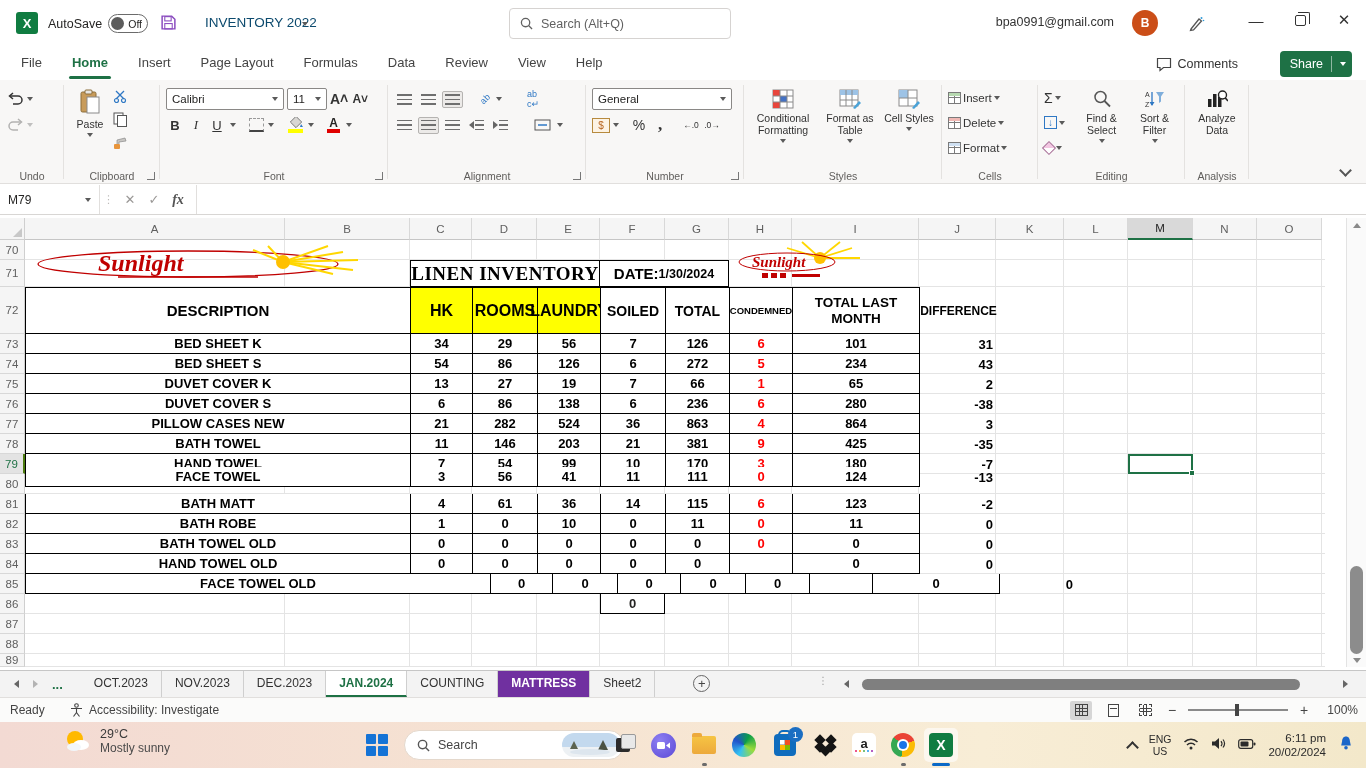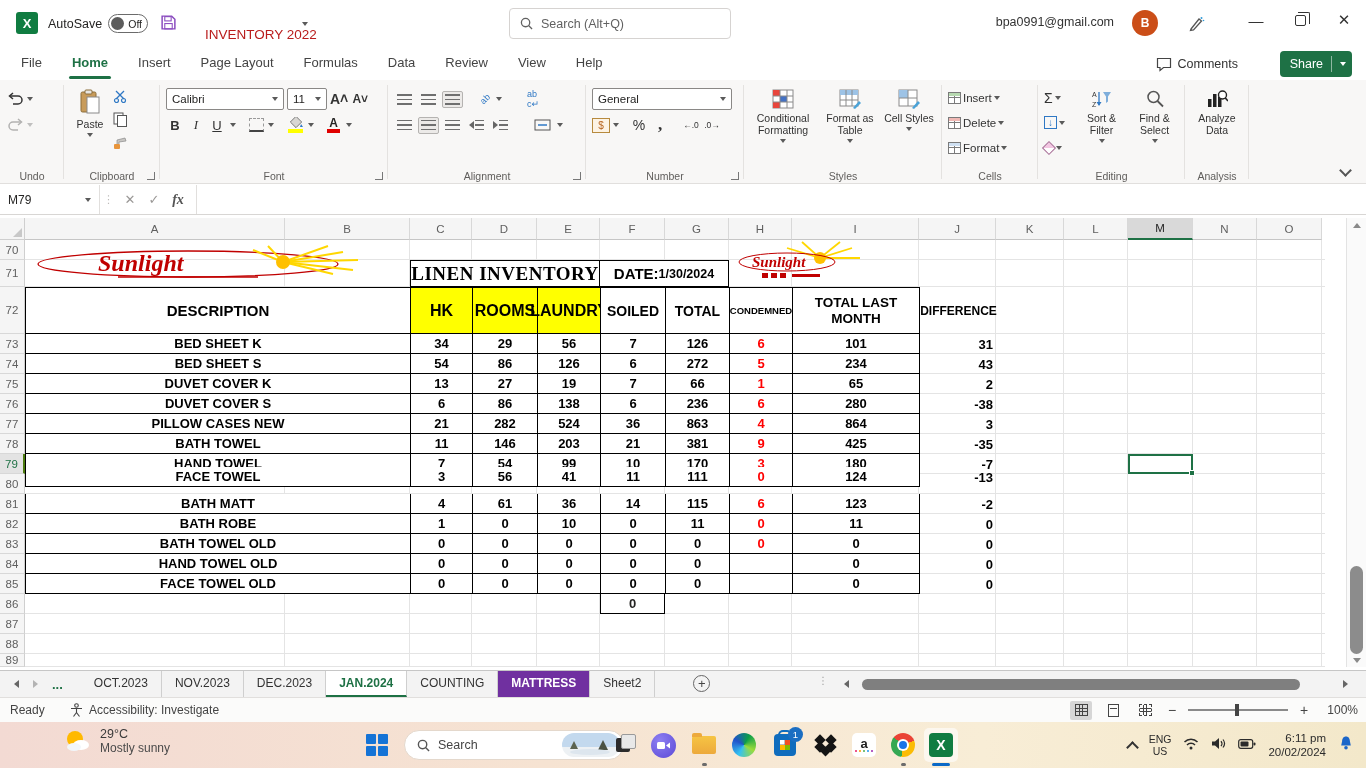--- a/index.html
+++ b/index.html
@@ -7,21 +7,21 @@
 body{font-family:"Liberation Sans",sans-serif;color:#252423;background:#fff}
 #screen{position:relative;width:1366px;height:768px;background:#fff}
 .car{display:inline-block;width:0;height:0;border-left:3.5px solid transparent;border-right:3.5px solid transparent;border-top:4px solid #5a5a5a;vertical-align:middle}
 
 #titlebar{position:absolute;top:0;left:0;width:1366px;height:47px;background:#fff}
 #xl-app-icon{position:absolute;left:16px;top:12px;width:22px;height:22px;background:#107C41;border-radius:3px;color:#fff;font-weight:bold;font-size:13px;display:flex;align-items:center;justify-content:center}
 #autosave{position:absolute;left:48px;top:14px;font-size:12.5px;display:flex;align-items:center;gap:6px}
 #as-toggle{width:40px;height:19px;border:1px solid #6b6b6b;border-radius:10px;display:flex;align-items:center;padding:0 5px 0 2px;gap:4px;font-size:10.5px}
 #as-knob{width:13px;height:13px;border-radius:50%;background:#5c5c5c}
 #save-icon{position:absolute;left:160px;top:14px}
-#doc-title{position:absolute;left:205px;top:27px;font-size:13.5px;color:#b91c1c}
+#doc-title{position:absolute;left:205px;top:15px;font-size:13.5px;color:#0c4a6e}
 #doc-caret{position:absolute;left:302px;top:22px}
 #tb-search{position:absolute;left:509px;top:8px;width:222px;height:31px;border:1px solid #d6d3d1;border-radius:4px;background:#fff;display:flex;align-items:center;padding:0 10px;gap:8px;font-size:12.5px;color:#616161}
 #account-email{position:absolute;right:252px;top:15px;font-size:12.5px;color:#333}
 #avatar{position:absolute;right:208px;top:10px;width:26px;height:26px;border-radius:50%;background:#CB4E18;color:#fff;font-size:12px;font-weight:bold;display:flex;align-items:center;justify-content:center}
 #pen-btn{position:absolute;right:158px;top:12px;width:24px;height:24px;display:flex;align-items:center;justify-content:center}
 .winctl{position:absolute;top:0;width:44px;height:40px;display:flex;align-items:center;justify-content:center;font-size:15px;color:#333}
 #min-btn{right:88px}#rest-btn{right:44px}#close-btn{right:0}
 #rest-box{width:11px;height:11px;border:1px solid #333;border-radius:2px;position:relative}
 #rest-box:before{content:"";position:absolute;left:2px;top:-4px;width:11px;height:11px;border:1px solid #333;border-left:none;border-bottom:none;border-radius:0 2px 0 0}
 
@@ -473,35 +473,35 @@
             <span style="width:13px;height:13px;border:1px solid #2f78c4;color:#2f78c4;font-size:10px;display:flex;align-items:center;justify-content:center">↓</span>
             <span class="car"></span>
           </div>
         <div class="stackrow">
             <span style="width:10px;height:10px;background:linear-gradient(135deg,#f3c6e2 50%,#fff 50%);border:1px solid #a56a94;transform:rotate(45deg)"></span>
             <span class="car"></span>
           </div>
       </div>
       <div class="bigbtn" style="width:53px">
         <svg width="20" height="20" viewBox="0 0 20 20">
+            <circle cx="8.5" cy="8" r="5.5" fill="none" stroke="#555" stroke-width="1.5"></circle>
+            <line x1="12.5" y1="12" x2="18" y2="17.5" stroke="#555" stroke-width="1.8"></line>
+          </svg>
+        <span>Find &amp; Select</span>
+        <span class="car"></span>
+      </div>
+      <div class="bigbtn" style="width:53px">
+        <svg width="20" height="20" viewBox="0 0 20 20">
             <text x="0" y="8" font-size="7" fill="#333" font-family="Liberation Sans">A</text>
             <text x="0" y="18" font-size="7" fill="#333" font-family="Liberation Sans">Z</text>
             <line x1="7" y1="3" x2="7" y2="16" stroke="#2f78c4" stroke-width="1.3"></line>
             <path d="M4.5 13 L7 17 L9.5 13 Z" fill="#2f78c4"></path>
             <path d="M11 3 h8 l-3 4.5 v5 l-2 1.5 v-6.5 z" fill="#7faedb"></path>
           </svg>
         <span>Sort &amp; Filter</span>
-        <span class="car"></span>
-      </div>
-      <div class="bigbtn" style="width:53px">
-        <svg width="20" height="20" viewBox="0 0 20 20">
-            <circle cx="8.5" cy="8" r="5.5" fill="none" stroke="#555" stroke-width="1.5"></circle>
-            <line x1="12.5" y1="12" x2="18" y2="17.5" stroke="#555" stroke-width="1.8"></line>
-          </svg>
-        <span>Find &amp; Select</span>
         <span class="car"></span>
       </div>
       <div class="glabel">Editing</div>
     </div>
 
     <div class="rgroup" style="width:64px">
       <div class="bigbtn" style="width:58px">
         <svg width="22" height="20" viewBox="0 0 22 20">
             <rect x="2" y="10" width="3.5" height="8" fill="#222"></rect>
             <rect x="7" y="5" width="3.5" height="13" fill="#222"></rect>
@@ -783,21 +783,21 @@
           <div class="tc" style="width: 62px;">0</div>
           <div class="tc" style="width: 65px;">0</div>
           <div class="tc" style="width: 63px;">0</div>
           <div class="tc" style="width: 65px;">0</div>
           <div class="tc" style="width: 64px;">0</div>
           <div class="tc cond" style="width: 63px;"></div>
           <div class="tc" style="width: 127px;">0</div>
           <div class="tc diff" style="width: 77px;">0</div>
         </div>
         <div class="trow" style="top: 356px; height: 20px; z-index: 2;">
-          <div class="tc" style="width: 385px;">FACE TOWEL OLD</div>
+          <div class="tc" style="width: 465px;">FACE TOWEL OLD</div>
           <div class="tc" style="width: 62px;">0</div>
           <div class="tc" style="width: 65px;">0</div>
           <div class="tc" style="width: 63px;">0</div>
           <div class="tc" style="width: 65px;">0</div>
           <div class="tc" style="width: 64px;">0</div>
           <div class="tc cond" style="width: 63px;"></div>
           <div class="tc" style="width: 127px;">0</div>
           <div class="tc diff" style="width: 77px;">0</div>
         </div>
       </div>

